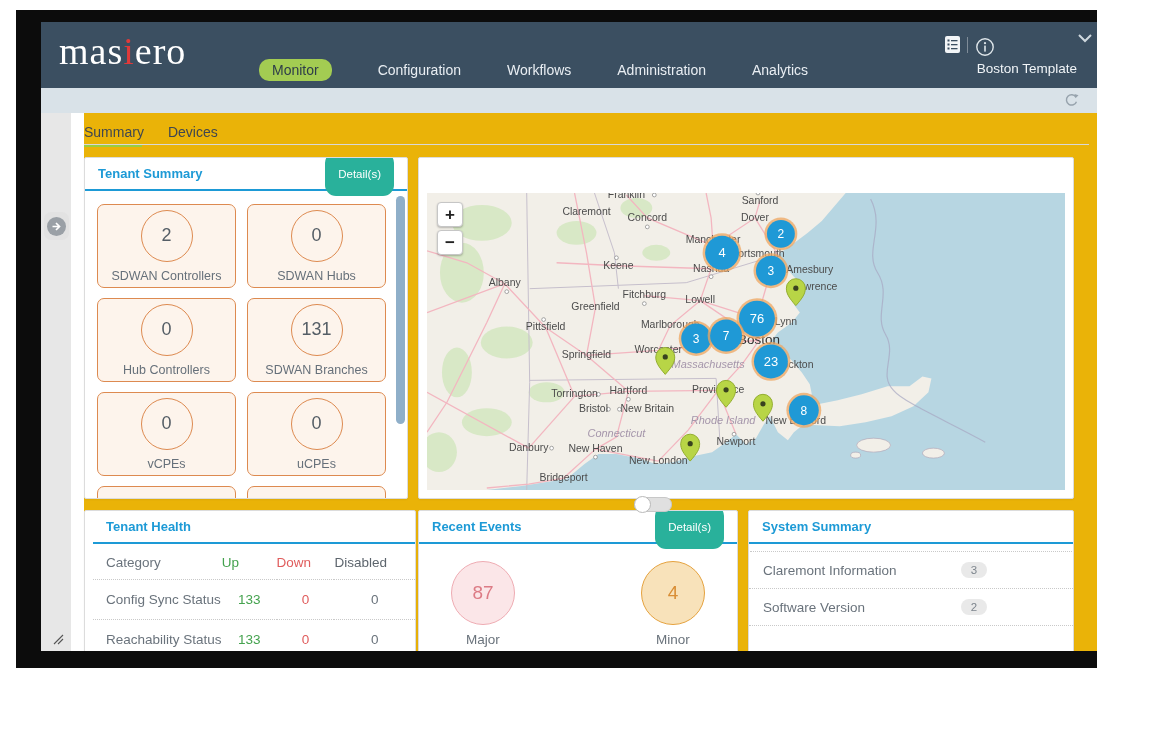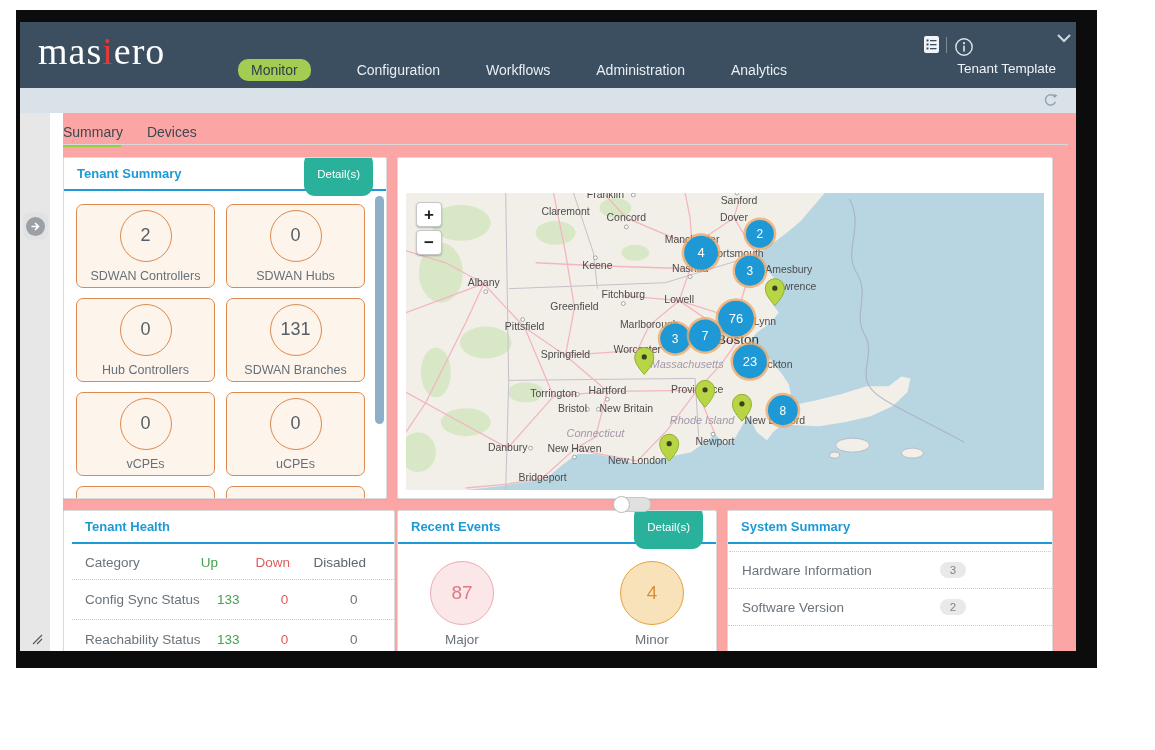--- a/index.html
+++ b/index.html
@@ -1,18 +1,18 @@
 <!DOCTYPE html>
 <html><head>
 <meta charset="utf-8">
 <style>
   html,body{margin:0;padding:0;width:1155px;height:750px;background:#fff;
     font-family:"Liberation Sans",sans-serif;-webkit-font-smoothing:antialiased;}
   .frame{position:absolute;left:16px;top:10px;width:1081px;height:658px;background:#0c0c0c;}
-  .app{position:absolute;left:4px;top:12px;width:1056px;height:629px;background:#efefef;overflow:hidden;}
+  .app{position:absolute;left:25px;top:12px;width:1056px;height:629px;background:#efefef;overflow:hidden;}
 
   
   .topbar{position:relative;height:66px;background:#3b4f61;}
   .logo{position:absolute;left:18px;top:10px;font-family:"Liberation Serif",serif;
     font-size:38px;line-height:1;color:#fff;letter-spacing:1px;}
   .logo .accent{color:#e03a3a;}
   .nav-menu{position:absolute;left:218px;bottom:7px;display:flex;gap:46px;align-items:center;
     color:#e9eef3;font-size:14px;}
   .nav-item{cursor:default;padding:3px 0;margin-top:45px;}
   .nav-item.active{background:#a3cc52;color:#2e3d49;padding:3px 13px;border-radius:10px;}
@@ -21,21 +21,21 @@
   .icon-form{position:absolute;left:903px;top:13px;}
   .icon-sep{position:absolute;left:926px;top:15px;width:1px;height:16px;background:rgba(255,255,255,.35);}
   .icon-info{position:absolute;left:934px;top:15px;}
   .icon-chev{position:absolute;left:1037px;top:12px;}
 
   
   .subbar{position:relative;height:25px;background:#d9e2e8;}
   .icon-refresh{position:absolute;right:16px;top:3px;}
 
   
-  .content{position:relative;height:538px;background:#fca5a5;text-decoration:underline;}
+  .content{position:relative;height:538px;background:#eab308;text-decoration:underline;}
   .rail{position:absolute;left:0;top:0;width:30px;height:100%;background:#e7e7e7;}
   .rail2{position:absolute;left:30px;top:0;width:13px;height:100%;background:#fff;}
   .expander{position:absolute;left:3px;top:99px;width:25px;height:28px;background:#e2e2e2;
     border-radius:7px;z-index:5;}
   .expander .circ{position:absolute;left:3px;top:5px;width:19px;height:19px;border-radius:50%;
     background:#9aa0a6;display:flex;align-items:center;justify-content:center;}
   .grip{position:absolute;left:12px;top:521px;}
 
   .tabs{position:absolute;left:43px;top:11px;display:flex;gap:24px;font-size:14px;color:#3f4750;}
   .tab{padding-bottom:7px;position:relative;cursor:default;}
@@ -112,21 +112,21 @@
 
     <div class="topbar">
       <div class="logo"><span>mas</span><span class="accent">i</span><span>ero</span></div>
       <div class="nav-menu">
           <div class="nav-item active">Monitor</div>
           <div class="nav-item">Configuration</div>
           <div class="nav-item">Workflows</div>
           <div class="nav-item">Administration</div>
           <div class="nav-item">Analytics</div>
         </div>
-      <div class="commit">Tenant Template</div>
+      <div class="commit">Boston Template</div>
       <div class="top-icons">
         <svg class="icon-form" width="17" height="19" viewBox="0 0 17 19">
           <rect x="1" y="1" width="15" height="17" rx="2" fill="#f2f5f7"></rect>
           <rect x="3.5" y="4.5" width="2" height="2" fill="#3b4f61"></rect>
           <rect x="3.5" y="8.5" width="2" height="2" fill="#3b4f61"></rect>
           <rect x="3.5" y="12.5" width="2" height="2" fill="#3b4f61"></rect>
           <rect x="7" y="5" width="6.5" height="1.3" fill="#3b4f61"></rect>
           <rect x="7" y="9" width="6.5" height="1.3" fill="#3b4f61"></rect>
           <rect x="7" y="13" width="6.5" height="1.3" fill="#3b4f61"></rect>
         </svg>
@@ -441,21 +441,21 @@
       </div>
 
       <div class="panel p-ss">
         <div class="panel-h">
           <span class="panel-title">System Summary</span>
         </div>
         <div class="ss-body">
           <div class="ss-top"></div>
           <div id="ss-rows">
               <div class="ss-row">
-                <div>Hardware Information</div>
+                <div>Claremont Information</div>
                 <div class="ss-badge">3</div>
               </div>
               <div class="ss-row">
                 <div>Software Version</div>
                 <div class="ss-badge">2</div>
               </div>
             </div>
         </div>
       </div>
 

